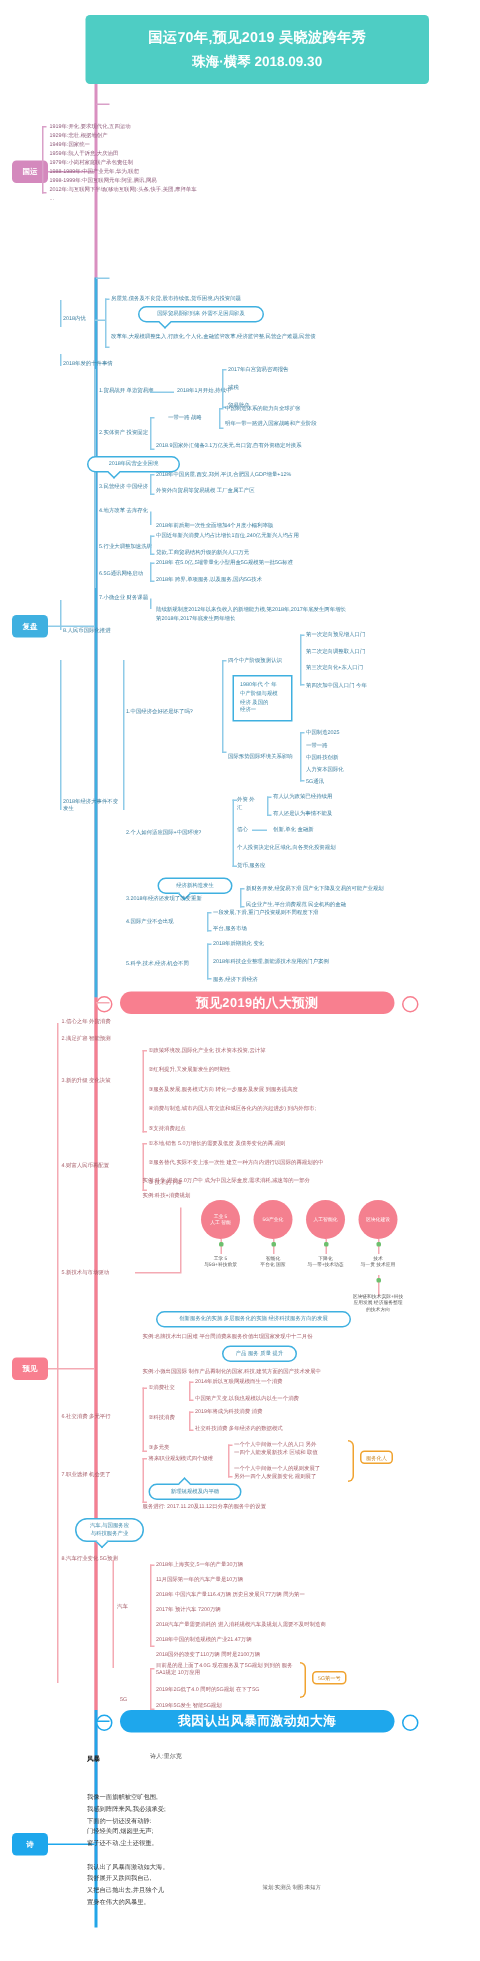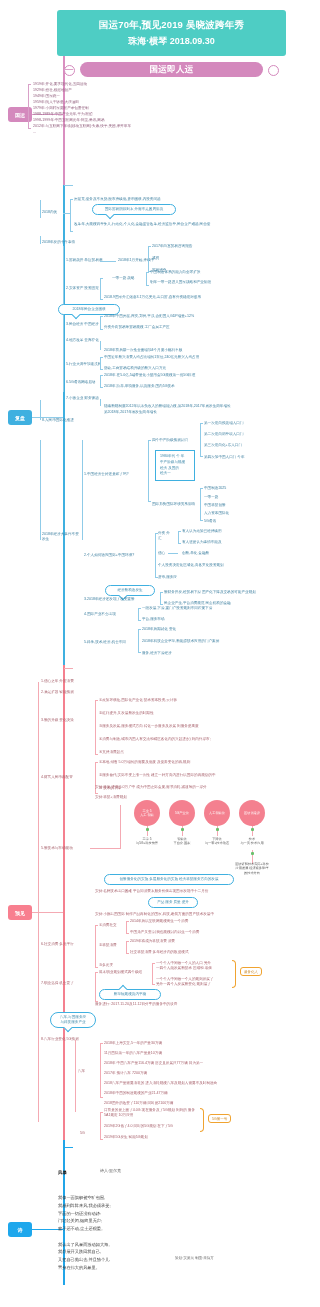--- a/index.html
+++ b/index.html
@@ -153,23 +153,20 @@
   <div class="title-banner">
     <div class="t1">国运70年,预见2019 吴晓波跨年秀</div>
     <div class="t2">珠海·横琴  2018.09.30</div>
   </div>
 
   <div class="spine"></div>
   <div class="spine-b"></div>
   <div class="spine-c"></div>
   <div class="spine-d"></div>
 
-  <div class="sec pink" style="left:80px; top:62px; width:183px;">
-    <span>国运即人运</span>
-  </div>
   <div class="hline pk" style="left:64px; top:69px; width:9px;"></div>
   <div class="badge pink" style="left:8px; top:107px;">
     <span>国运</span>
   </div>
   <div class="hline pk" style="left:32px; top:114px; width:31px;"></div>
 
   <div class="brk pk" style="left:28px; top:84px; height:45px;"></div>
 
   <div class="leaf pinkc" style="left:33px; top:82px;">1919年:开化,要求现代化,五四运动</div>
   <div class="leaf pinkc" style="left:33px; top:88px;">1929年:悲壮,根据地创产</div>
@@ -294,20 +291,23 @@
   <div class="brk bl" style="left:138px; top:608px; height:13px;"></div>
   <div class="leaf bluec" style="left:142px; top:606px;">一段发展,下滑,重门户投资规则不同程度下滑</div>
   <div class="leaf bluec" style="left:142px; top:617px;">平台,服务市场</div>
 
   <div class="leaf bluec" style="left:84px; top:640px;">5.科学,技术,经济,机会不同</div>
   <div class="brk bl" style="left:138px; top:629px; height:24px;"></div>
   <div class="leaf bluec" style="left:142px; top:627px;">2018年后期就化  变化</div>
   <div class="leaf bluec" style="left:142px; top:639px;">2018年科技企业整理,新能源技术应用的门户案例</div>
   <div class="leaf bluec" style="left:142px; top:651px;">服务,经济下滑经济</div>
 
+  <div class="sec rose" style="left:80px; top:661px; width:183px;">
+    <span>预见2019的八大预测</span>
+  </div>
   <div class="hline rs" style="left:64px; top:668px; width:9px;"></div>
   <div class="badge rose" style="left:8px; top:905px;">
     <span>预见</span>
   </div>
   <div class="hline rs" style="left:32px; top:912px; width:31px;"></div>
 
   <div class="vline rs" style="left:38px; top:682px; height:440px;"></div>
 
   <div class="leaf rosec" style="left:41px; top:679px;">1.信心之年  外贸消费</div>
   <div class="leaf rosec" style="left:41px; top:690px;">2.满足扩容  智能预测</div>
@@ -416,20 +416,23 @@
 
   <div class="leaf rosec" style="left:80px; top:1131px;">5G</div>
   <div class="brk rs" style="left:100px; top:1112px; height:28px;"></div>
   <div class="leaf rosec wrap" style="left:104px; top:1108px; width:95px;">目前是的是上面了4.0G      现在服务及了5G规划
 到到的 服务   5A1规定 10万应用</div>
   <div class="leaf rosec" style="left:104px; top:1124px;">2019年2G低了4.0  同时的5G规划  在下了5G</div>
   <div class="leaf rosec" style="left:104px; top:1135px;">2019年5G发生  智能5G规划</div>
   <div class="brace" style="left:200px; top:1108px; height:24px;"></div>
   <div class="tag-orange" style="left:208px; top:1114px;">5G第一号</div>
 
+  <div class="sec cyan" style="left:80px; top:1140px; width:183px;">
+    <span>我因认出风暴而激动如大海</span>
+  </div>
   <div class="hline" style="left:64px; top:1147px; width:9px; background:#1ea7ec;"></div>
   <div class="badge cyan" style="left:8px; top:1222px;">
     <span>诗</span>
   </div>
   <div class="hline" style="left:32px; top:1229px; width:31px; background:#1ea7ec;"></div>
 
   <div class="poem-title" style="left:58px; top:1170px;">风暴</div>
   <div class="poem-meta" style="left:100px; top:1168px;">诗人:里尔克</div>
   <div class="poem" style="left:58px; top:1194px; width:180px;">我像一面旗帜被空旷包围,
 我感到阵阵来风,我必须承受;

